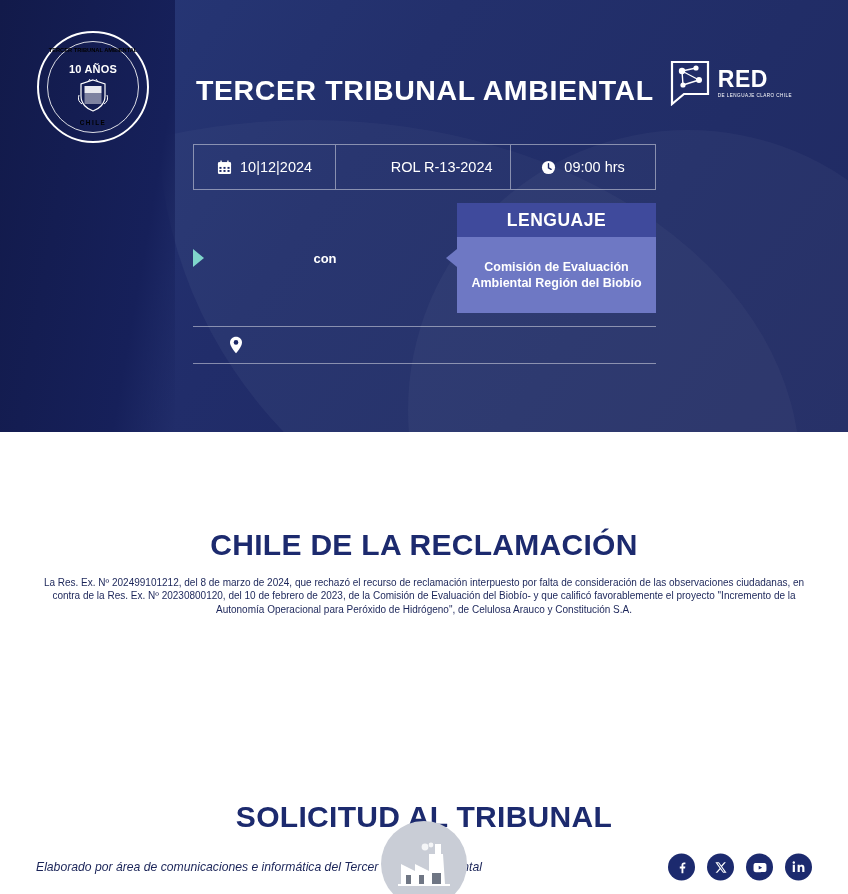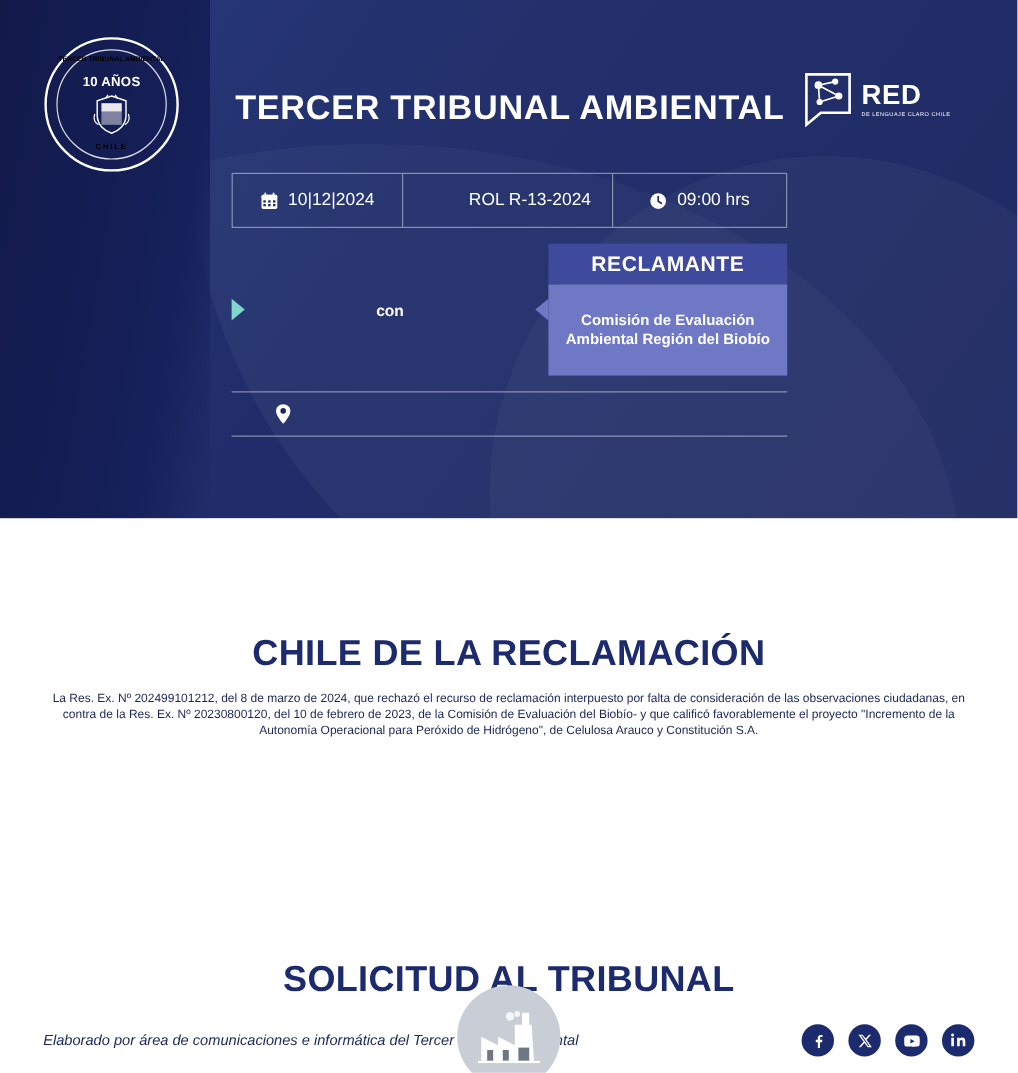--- a/index.html
+++ b/index.html
@@ -354,21 +354,21 @@
       <div class="parties">
         <div class="notch"></div>
 
         <div class="con-wrap">
           <span class="arrow-l"></span>
           <span class="label">con</span>
           <span class="arrow-r"></span>
         </div>
 
         <div class="party reclamado">
-          <div class="head">RECLAMANTE</div>
+          <div class="head">LENGUAJE</div>
           <div class="body">Comisión de Evaluación Ambiental Región del Biobío</div>
         </div>
         <div class="notch"></div>
       </div>
 
       <div class="place-row">
         <span class="pin ico">
           <svg width="14" height="18" viewBox="0 0 14 18">
             <path d="M7 0.8 C3.5 0.8 1 3.3 1 6.5 C1 10.8 7 17.2 7 17.2 C7 17.2 13 10.8 13 6.5 C13 3.3 10.5 0.8 7 0.8 Z" fill="#ffffff"></path>
             <circle cx="7" cy="6.4" r="2.3" fill="#1a2766"></circle>

